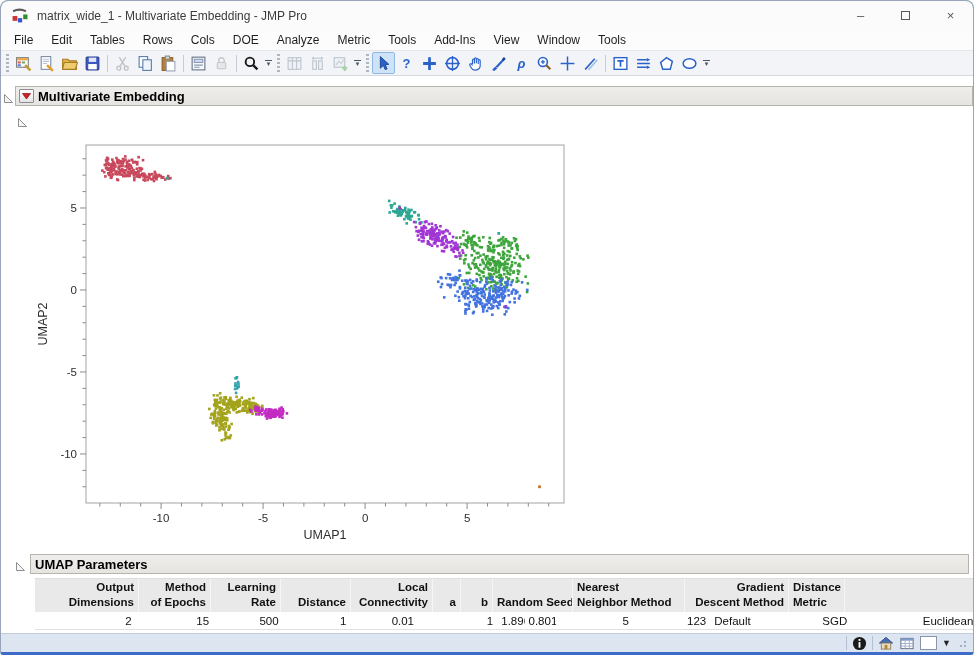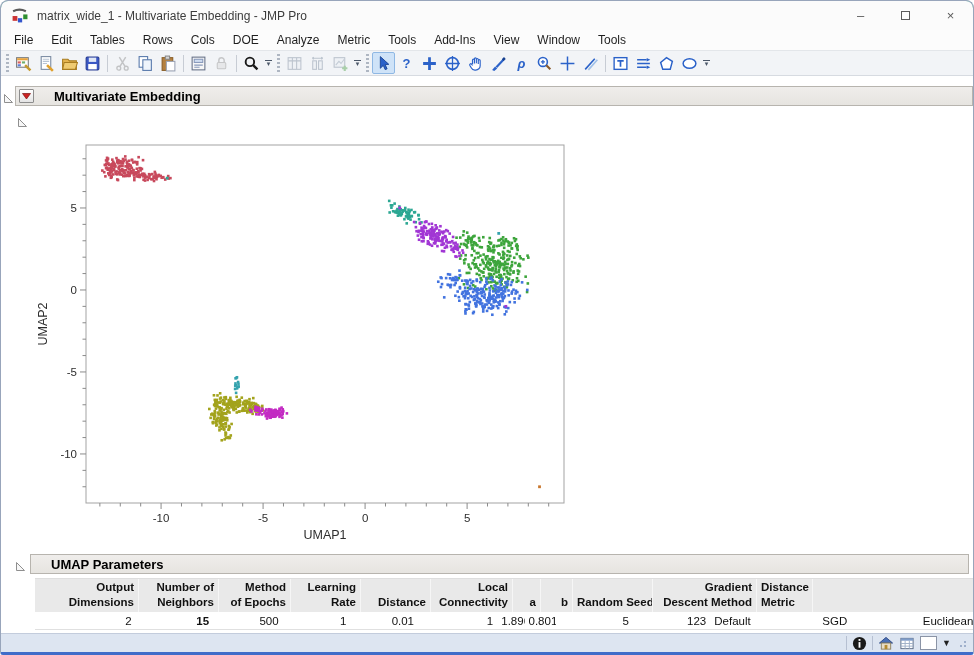--- a/index.html
+++ b/index.html
@@ -26,21 +26,21 @@
   .tbtn{width:23px;height:22px;display:flex;align-items:center;justify-content:center;border:1px solid transparent;border-radius:2px;}
   .tbtn.sel{background:#cfe3f8;border-color:#8fb8e4;}
   .tbtn svg{display:block;}
   .ovf{display:flex;flex-direction:column;align-items:center;margin:0 2px;}
   .ovf i{display:block;width:7px;height:1px;background:#4a5668;margin-bottom:0px;}
   .ovf b{font-size:7px;line-height:6px;color:#4a5668;font-weight:normal;}
   .q{font-size:13px;font-weight:bold;color:#2b62c9;line-height:1;}
   
   .report{position:relative;height:557px;background:#fff;}
   .obar{position:absolute;height:20px;background:linear-gradient(#efedeb,#e6e4e0);border:1px solid #b7b4ae;display:flex;align-items:center;}
-  .obar .otitle{font-size:13px;font-weight:bold;color:#000;margin-left:20px;white-space:nowrap;}
+  .obar .otitle{font-size:13px;font-weight:bold;color:#000;margin-left:4px;white-space:nowrap;}
   .disc{position:absolute;width:11px;height:11px;}
   .redbtn{width:15px;height:14px;background:linear-gradient(#ffffff,#e4e4e4);border:1px solid #8d8d8d;border-radius:1px;display:flex;align-items:center;justify-content:center;margin-left:3px;}
   svg text.tick{font-family:"Liberation Sans",sans-serif;font-size:11.5px;fill:#2e2e2e;}
   svg text.axis-title{font-family:"Liberation Sans",sans-serif;font-size:12.5px;fill:#2e2e2e;}
   
   .ptable{position:absolute;left:0;right:0;}
   .phead{display:flex;background:#e9e9e9;border-top:1px solid #dedede;padding-left:8px;height:34px;}
   .pvals{display:flex;padding-left:8px;height:18px;background:#fff;border-bottom:1px solid #e0e0e0;}
   .pcell{font-size:11.5px;color:#111;padding:0 4px;overflow:hidden;white-space:nowrap;}
   .ph{font-weight:bold;display:flex;flex-direction:column;justify-content:flex-end;line-height:15px;padding-bottom:2px;border-right:1px solid #f6f6f6;}
@@ -1755,24 +1755,20 @@
     <div class="obar" style="left:29px;right:4px;top:478px;">
       <span class="otitle">UMAP Parameters</span>
     </div>
 
     <div class="ptable" style="top:502px;padding-left:34px;">
       <div class="phead" id="param-head">
           <div class="pcell ph right" style="width: 96px;">
             <div>Output</div>
             <div>Dimensions</div>
           </div>
-          <div class="pcell ph right" style="width: 80px;">
-            <div>Number of</div>
-            <div>Neighbors</div>
-          </div>
           <div class="pcell ph right" style="width: 72px;">
             <div>Method</div>
             <div>of Epochs</div>
           </div>
           <div class="pcell ph right" style="width: 70px;">
             <div>Learning</div>
             <div>Rate</div>
           </div>
           <div class="pcell ph right" style="width: 70px; gap: 18px;">
             <div>Minimum</div>
@@ -1784,32 +1780,36 @@
           </div>
           <div class="pcell ph right" style="width: 28px;">
             <div>a</div>
           </div>
           <div class="pcell ph right" style="width: 32px;">
             <div>b</div>
           </div>
           <div class="pcell ph right" style="width: 80px;">
             <div>Random Seed</div>
           </div>
+          <div class="pcell ph left" style="width: 112px;">
+            <div>Nearest</div>
+            <div>Neighbor Method</div>
+          </div>
           <div class="pcell ph left" style="width: 104px; text-align: right;">
             <div>Gradient</div>
             <div>Descent Method</div>
           </div>
           <div class="pcell ph left" style="width: 56px;">
             <div>Distance</div>
             <div>Metric</div>
           </div>
         </div>
       <div class="pvals" id="param-vals">
           <div class="pcell pv right" style="width: 96px;">2</div>
-          <div class="pcell pv right" style="width: 80px; font-weight: bold;">15</div>
+          <div class="pcell pv right" style="width: 80px;">15</div>
           <div class="pcell pv right" style="width: 72px;">500</div>
           <div class="pcell pv right" style="width: 70px;">1</div>
           <div class="pcell pv right" style="width: 70px;">0.01</div>
           <div class="pcell pv right" style="width: 82px;">1</div>
           <div class="pcell pv right" style="width: 28px;">1.896</div>
           <div class="pcell pv right" style="width: 32px;">0.801</div>
           <div class="pcell pv right" style="width: 80px;">5</div>
           <div class="pcell pv right" style="width: 80px;">123</div>
           <div class="pcell pv left" style="width: 112px;">Default</div>
           <div class="pcell pv left" style="width: 104px;">SGD</div>

